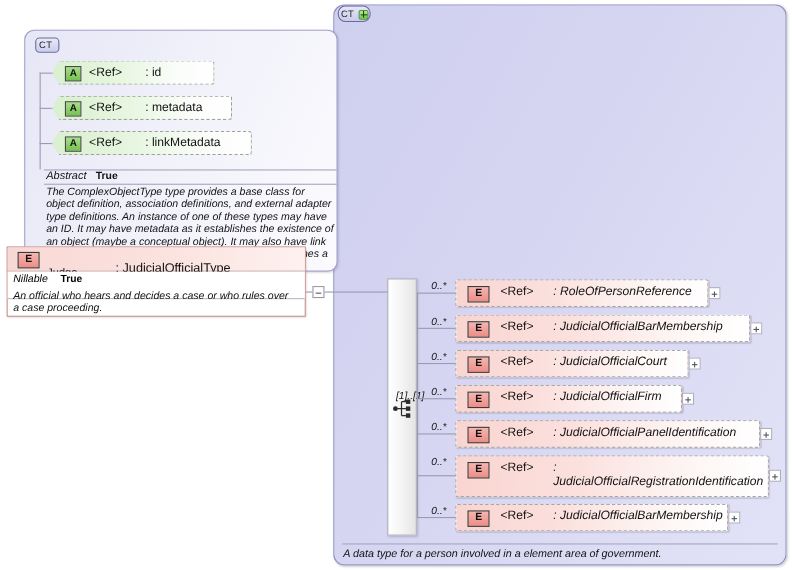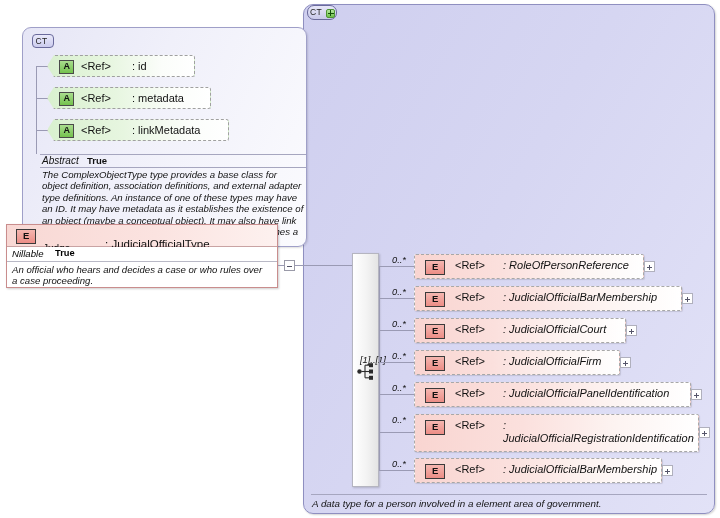--- a/index.html
+++ b/index.html
@@ -102,21 +102,21 @@
     border-bottom:1px solid #c9a3a3;box-sizing:border-box;
   }
   .e-badge{
     position:absolute;width:20px;height:15px;border:1px solid #3a3a3a;
     background:linear-gradient(#f5b6b0,#ec8d86);box-sizing:border-box;
   }
   .e-badge .t{position:absolute;left:6px;top:0px;font-size:9.5px;color:#111;font-weight:bold;}
   .judge-name{position:absolute;left:36px;top:3px;font-size:10px;color:#111;margin-top:15px;}
   .judge-type{position:absolute;left:98px;top:3px;font-size:11.5px;color:#111;margin-top:10px;}
   .judge-prop{
-    position:absolute;left:0;top:22px;right:0;height:15px;
+    position:absolute;left:0;top:22px;right:0;height:25px;
     border-bottom:1px solid #b9b9c6;box-sizing:border-box;background:#fff;
   }
   .judge-prop .k{position:absolute;left:5px;top:1px;font-style:italic;font-size:9.6px;}
   .judge-prop .v{position:absolute;left:48px;top:1px;font-size:9.3px;font-weight:bold;}
   .judge-doc{
     position:absolute;left:5px;top:39px;width:258px;
     font-style:italic;font-size:9.6px;line-height:11.2px;color:#111;
   }
 
   

